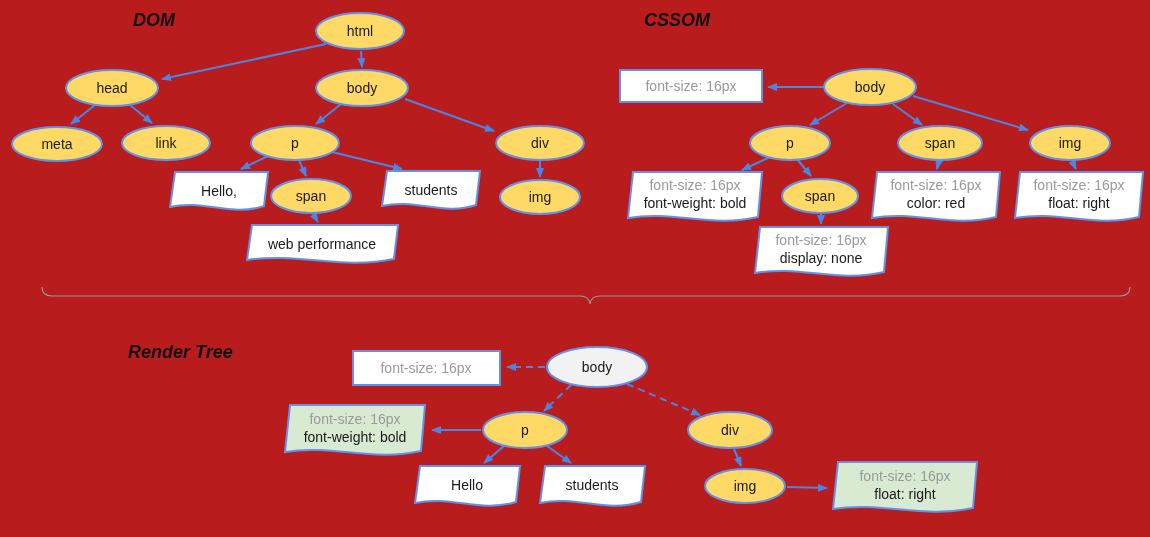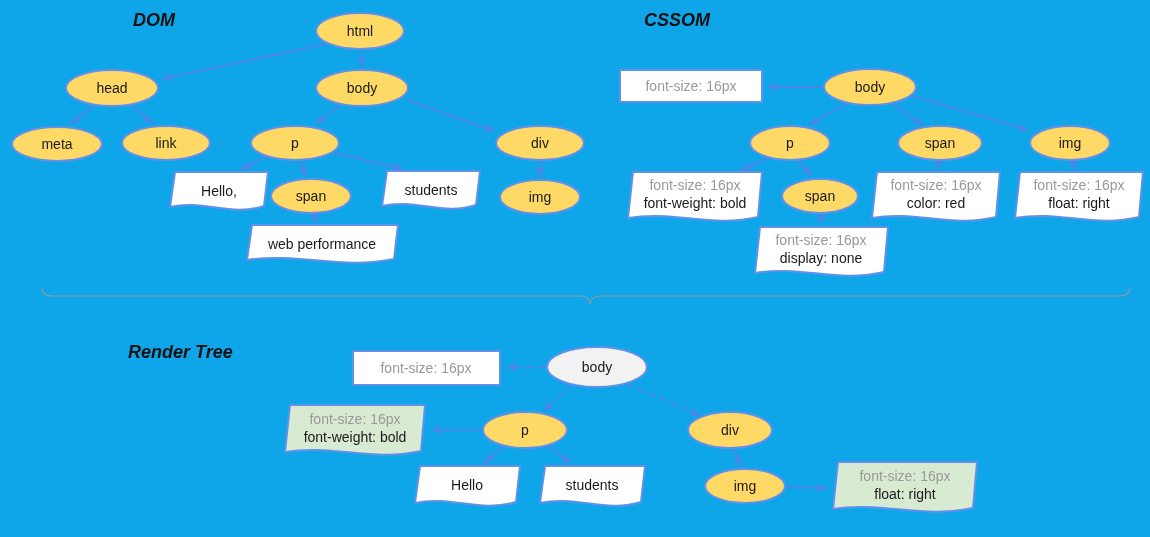--- a/index.html
+++ b/index.html
@@ -4,21 +4,21 @@
 <style>
   html, body {
     margin: 0;
     padding: 0;
     background: #ffffff;
   }
   .canvas {
     position: relative;
     width: 1150px;
     height: 537px;
-    background: #0ea5e9;
+    background: #b91c1c;
     font-family: "Liberation Sans", sans-serif;
   }
   svg { display: block; }
   .node   { fill: #FFD966; stroke: #6191E8; stroke-width: 2; }
   .node.render-root { fill: #F2F2F2; }
   .flag   { fill: #FFFFFF; stroke: #6191E8; stroke-width: 2; }
   .flag.green { fill: #D9EAD3; }
   .stylebox { fill: #FFFFFF; stroke: #6191E8; stroke-width: 2; }
   .label  { font: 14px "Liberation Sans", sans-serif; text-anchor: middle; fill: #1a1a1a; }
   .muted  { fill: #999999; }

